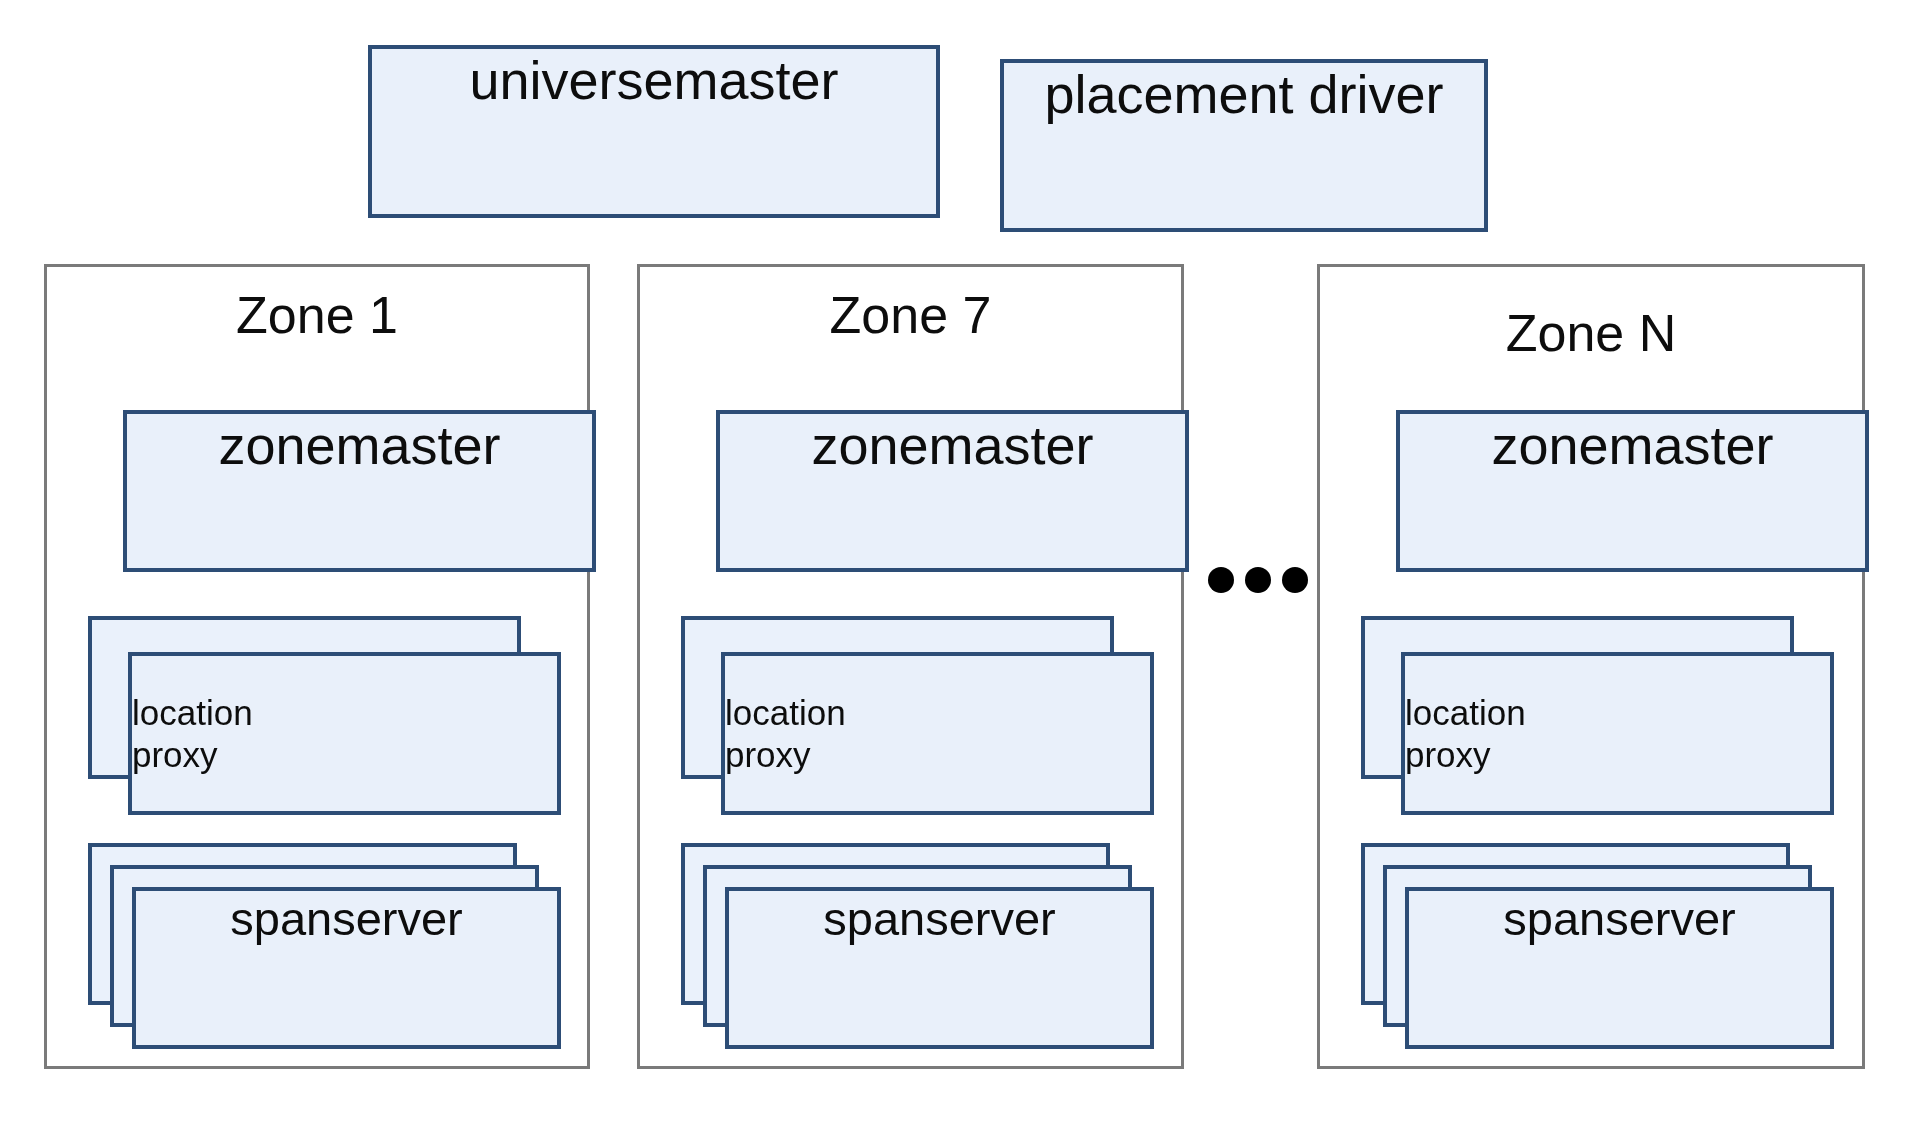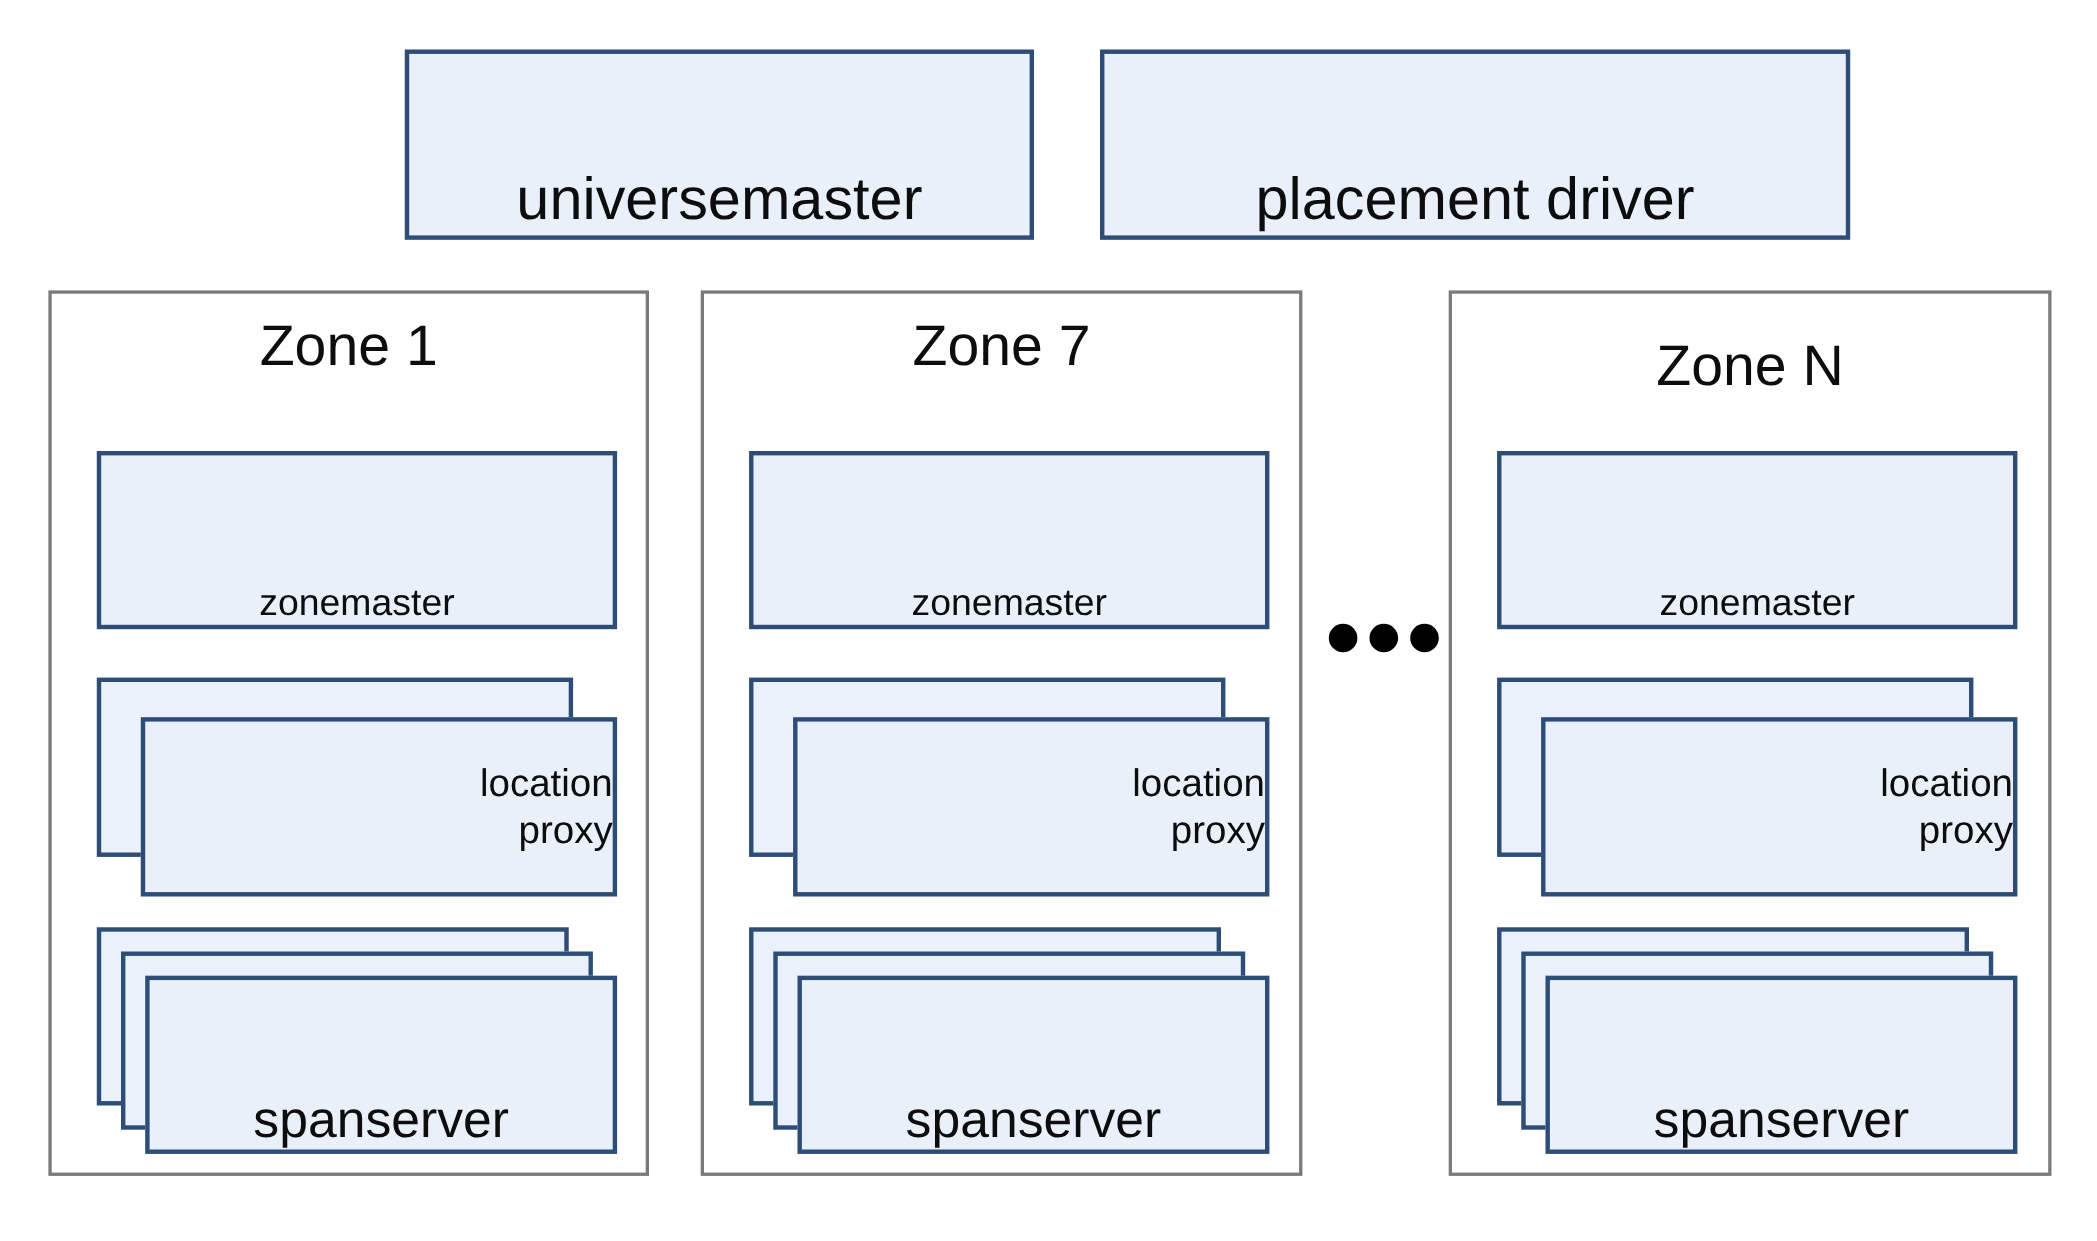--- a/index.html
+++ b/index.html
@@ -19,21 +19,21 @@
     overflow: hidden;
   }
 
   
   .node {
     position: absolute;
     box-sizing: border-box;
     background: #e9f0fa;
     border: 4px solid #2d4d76;
     display: flex;
-    align-items: flex-end;
+    align-items: flex-start;
     justify-content: center;
     text-align: center;
     line-height: 1.18;
     color: #0d0d0d;
   }
   .node.ghost {
     
     background: #eaf1fb;
   }
 
@@ -54,21 +54,21 @@
     position: absolute;
     left: 0;
     right: 0;
     text-align: center;
     font-size: 52px;
     color: #0d0d0d;
     line-height: 1;
   }
 
   
-  .zonemaster-node { font-size: 34px; }
+  .zonemaster-node { font-size: 54px; margin-left: 35px; }
   .locproxy-node   { font-size: 35px; }
   .spanserver-node { font-size: 47px; }
 
   
   .ellipsis {
     position: absolute;
     display: flex;
     align-items: center;
     justify-content: space-between;
   }
@@ -85,21 +85,21 @@
 </style>
 </head>
 <body>
 
 <div id="canvas">
 
   <div class="node top-node" style="left:368px; top:45px; width:572px; height:173px;">
     <span>universemaster</span>
   </div>
 
-  <div class="node top-node" style="left:1000px; top:45px; width:682px; height:173px;">
+  <div class="node top-node" style="left:1000px; top:59px; width:488px; height:173px;">
     <span>placement driver</span>
   </div>
 
   <div class="zone" style="left:44px; top:264px; width:546px; height:805px;">
 
     <div class="zone-title" style="top:22px;">Zone 1</div>
 
     <div class="stack" style="left:41px; top:143px; width:473px; height:162px;">
       <div class="node zonemaster-node" style="left:0px; top:0px; width:473px; height:162px;">
         <span>zonemaster</span>

